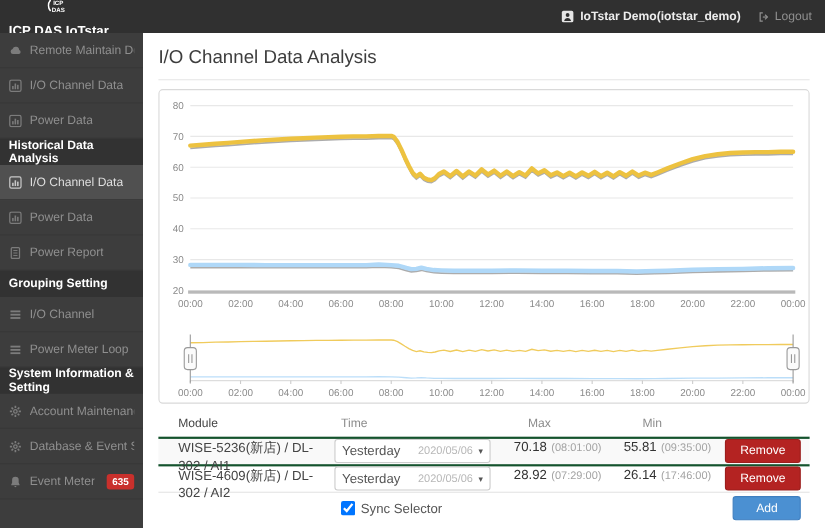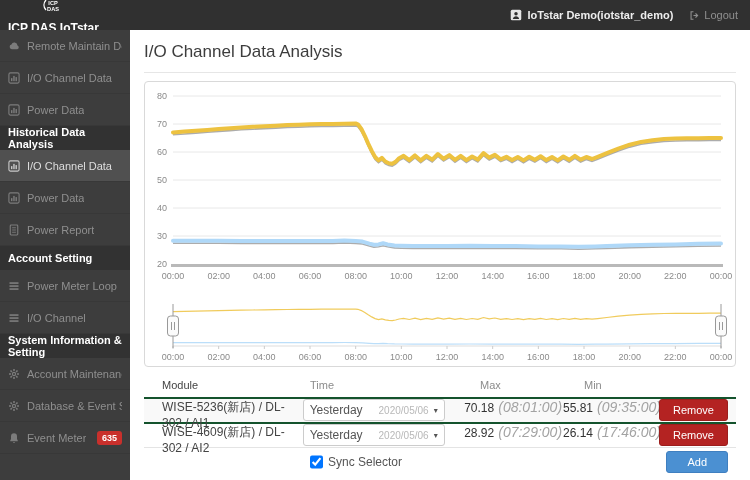--- a/index.html
+++ b/index.html
@@ -45,21 +45,21 @@
   .dt-head { display:flex; color:#8c8c8c; font-size:11px; padding:2px 8px 6px; }
   .dt-row { display:flex; align-items:flex-start; height:25px; padding:0 8px;
     border-top:2px solid #14532d; }
   .dt-row.striped { background:#f9f9f9; }
   .c-module { width:158px; color:#444;padding-left:10px; }
   .c-time { width:170px; }
   .c-max { width:104px; }
   .c-min { width:96px; }
   .c-action { margin-left:auto; }
   .val { color:#333; }
-  .time-sub { color:#a3a3a3; font-size:14px; margin-left:4px;font-style:italic; }
+  .time-sub { color:#a3a3a3; font-size:10px; margin-left:4px; }
   .dropdown { width:142px; height:22px; border:1px solid #ccc; border-radius:3px;
     background:#fff; display:flex; align-items:center; justify-content:space-between;
     padding:0 6px; cursor:pointer; }
   .dd-val { color:#555; font-size:12px; }
   .dd-right { display:flex; align-items:center; gap:5px; }
   .dd-date { color:#b8b8b8; font-size:10px; }
   .caret { color:#555; font-size:8px; }
   .btn { border-radius:3px; font-size:11px; padding:4px 13px; cursor:pointer;
     color:#fff; font-family:inherit; }
   .btn-remove { background:var(--c-remove,#b42322); border:1px solid #9c1e1d; }
@@ -167,40 +167,40 @@
         <span class="sb-icon">
           <svg width="12" height="12" viewBox="0 0 16 16">
             <rect x="3" y="1.4" width="10" height="13.2" rx="1.2" fill="none" stroke="currentColor" stroke-width="1.5"></rect>
             <line x1="5.5" y1="5" x2="10.5" y2="5" stroke="currentColor" stroke-width="1.2"></line>
             <line x1="5.5" y1="8" x2="10.5" y2="8" stroke="currentColor" stroke-width="1.2"></line>
             <line x1="5.5" y1="11" x2="10.5" y2="11" stroke="currentColor" stroke-width="1.2"></line>
           </svg>
         </span>
         <span class="sb-label">Power Report</span>
       </div>
-      <div class="sb-section">Account Setting</div>
+      <div class="sb-section">Grouping Setting</div>
       <div class="sb-item">
         <span class="sb-icon">
           <svg width="12" height="12" viewBox="0 0 16 16">
             <rect x="2" y="3" width="12" height="2.2" fill="currentColor"></rect>
             <rect x="2" y="7" width="12" height="2.2" fill="currentColor"></rect>
             <rect x="2" y="11" width="12" height="2.2" fill="currentColor"></rect>
           </svg>
         </span>
-        <span class="sb-label">Power Meter Loop</span>
+        <span class="sb-label">I/O Channel</span>
       </div>
       <div class="sb-item">
         <span class="sb-icon">
           <svg width="12" height="12" viewBox="0 0 16 16">
             <rect x="2" y="3" width="12" height="2.2" fill="currentColor"></rect>
             <rect x="2" y="7" width="12" height="2.2" fill="currentColor"></rect>
             <rect x="2" y="11" width="12" height="2.2" fill="currentColor"></rect>
           </svg>
         </span>
-        <span class="sb-label">I/O Channel</span>
+        <span class="sb-label">Power Meter Loop</span>
       </div>
       <div class="sb-section">System Information &amp; Setting</div>
       <div class="sb-item">
         <span class="sb-icon">
           <svg width="12" height="12" viewBox="0 0 16 16">
             <circle cx="8" cy="8" r="2.1" fill="none" stroke="currentColor" stroke-width="1.6"></circle>
             <g stroke="currentColor" stroke-width="2">
               <line x1="8" y1="1.3" x2="8" y2="4"></line>
               <line x1="8" y1="12" x2="8" y2="14.7"></line>
               <line x1="1.3" y1="8" x2="4" y2="8"></line>

